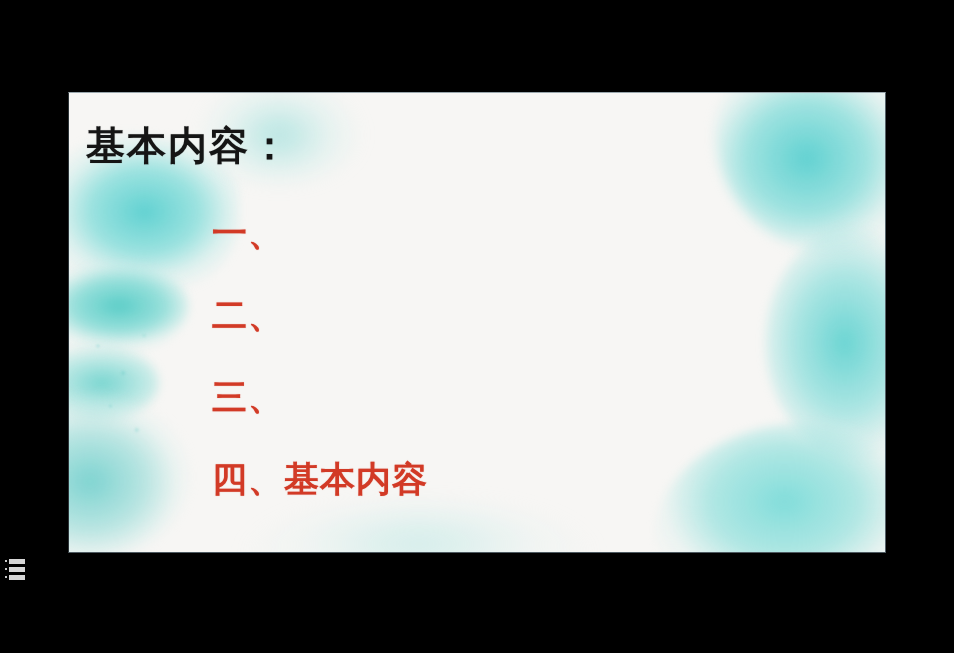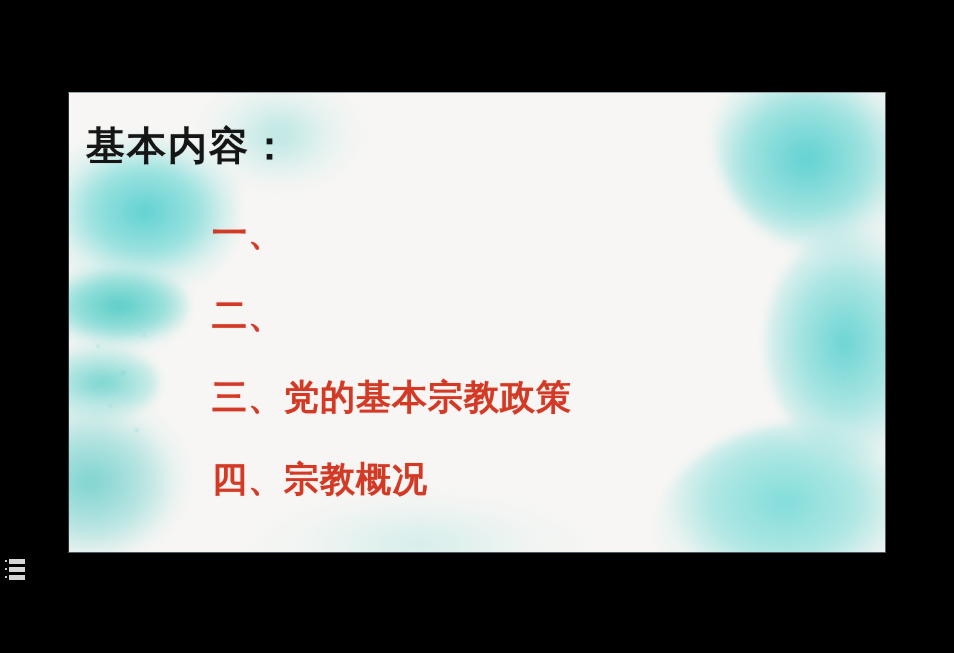--- a/index.html
+++ b/index.html
@@ -259,26 +259,25 @@
         <li class="slide-list-item">
           <span class="item-marker">一、</span>
         </li>
 
         <li class="slide-list-item">
           <span class="item-marker">二、</span>
         </li>
 
         <li class="slide-list-item">
           <span class="item-marker">三、</span>
-          <span class="item-label">党的基本宗教政策</span>
         </li>
 
         <li class="slide-list-item">
           <span class="item-marker">四、</span>
-          <span class="item-label">宗教概况</span>
+          <span class="item-label">基本内容</span>
         </li>
 
       </ul>
 
     </div>
   </div>
 
   <div id="list-view-icon">
     <div class="row">
       <span class="dot"></span>

